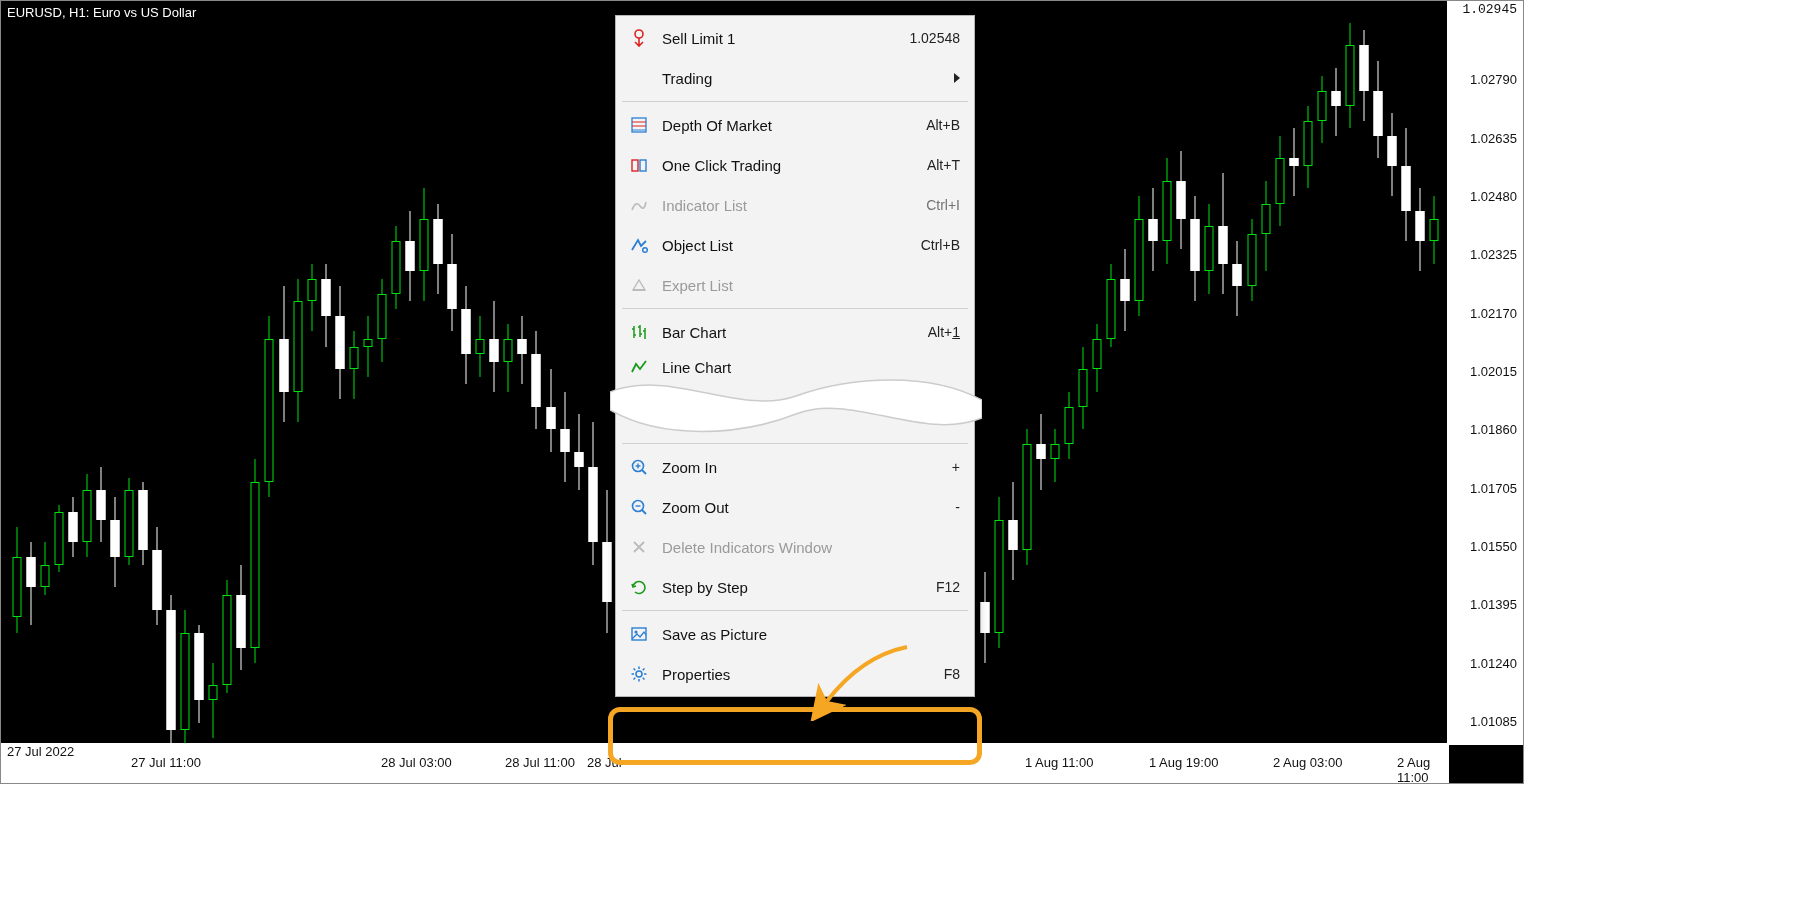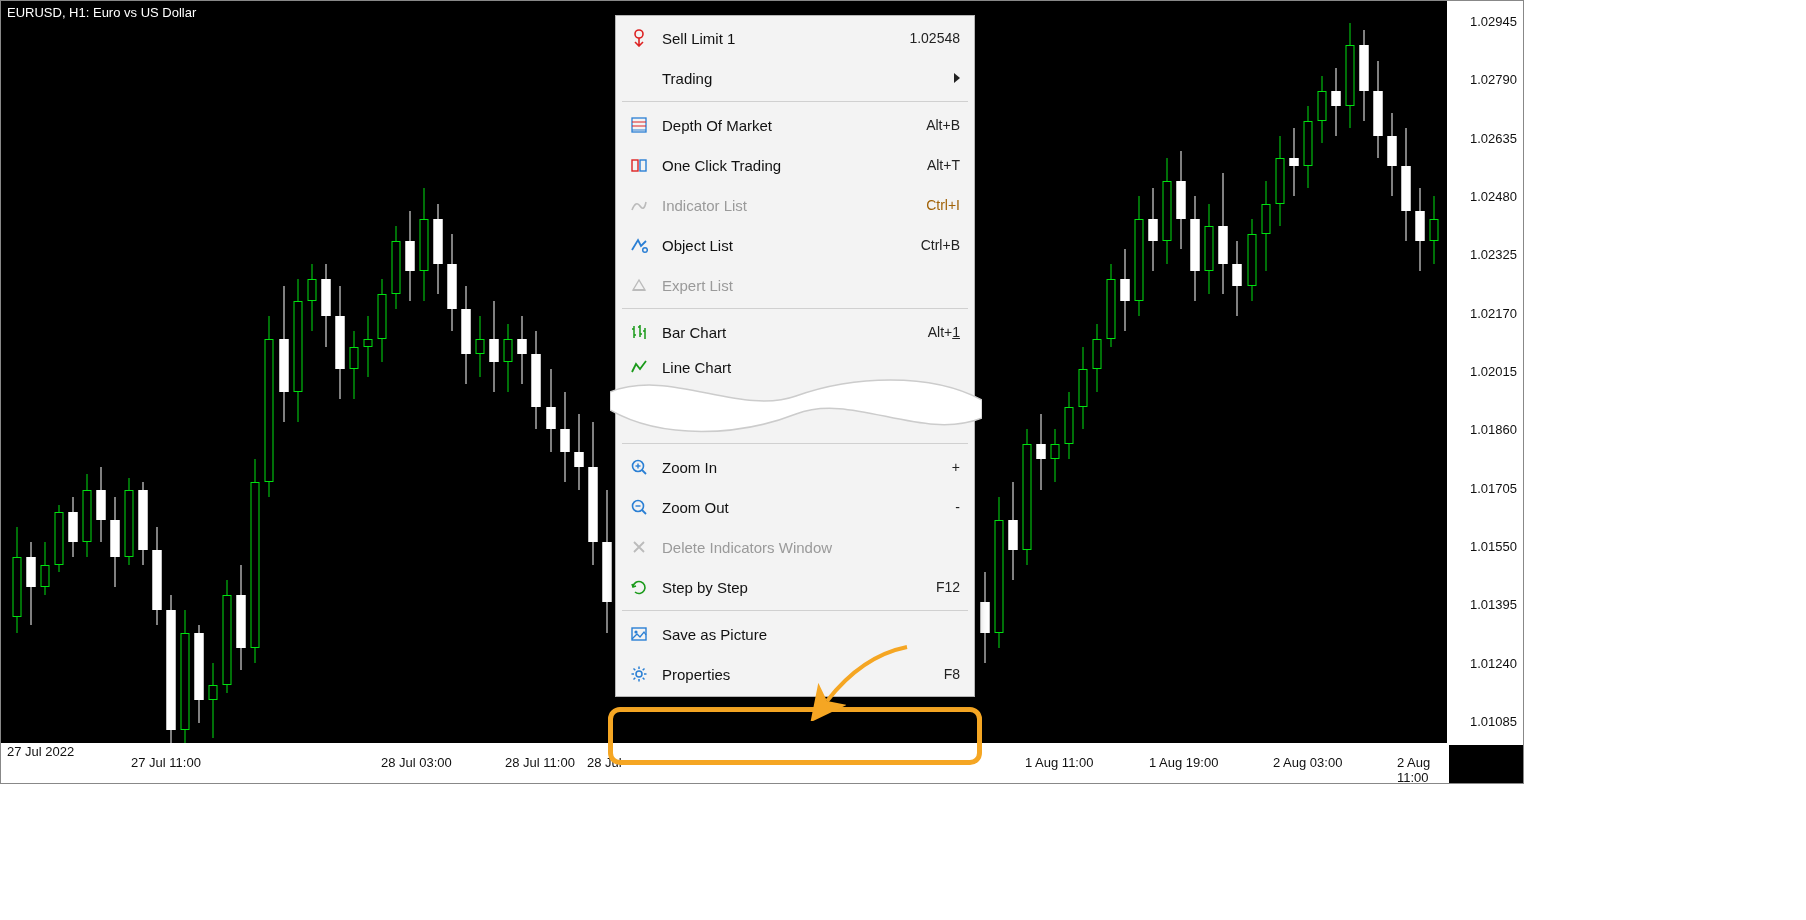--- a/index.html
+++ b/index.html
@@ -91,21 +91,21 @@
   position: relative;
   justify-content: flex-end;
 }
 .menu-item.disabled { color: #9a9a9a; }
 .menu-item .icon-slot {
   width: 26px; height: 26px; margin-right: 10px;
   display: flex; align-items: center; justify-content: center;
 }
 .menu-item .label { flex: 1; }
 .menu-item .shortcut { color: #222; font-size: 14px; }
-.menu-item.disabled .shortcut { color: #a16207; }
+.menu-item.disabled .shortcut { color: #737373; }
 .menu-sep { height: 1px; background: #d0d0d0; margin: 3px 6px; }
 .menu-item.selected { background: #e7eef9; border: 1px solid #b7c6e0; border-radius: 2px; margin: 0 2px; padding-left: 8px; }
 .menu-item .submenu-arrow {
   width: 0; height: 0;
   border-top: 5px solid transparent;
   border-bottom: 5px solid transparent;
   border-left: 6px solid #222;
   margin-left: 8px;
 }
 
@@ -456,21 +456,21 @@
       <div class="x-tick" style="left: 255px; top: 12px; margin-top: 44px;">27 Jul 19:00</div>
       <div class="x-tick" style="left: 380px; top: 12px;">28 Jul 03:00</div>
       <div class="x-tick" style="left: 504px; top: 12px;">28 Jul 11:00</div>
       <div class="x-tick" style="left: 586px; top: 12px;">28 Jul</div>
       <div class="x-tick" style="left: 1024px; top: 12px;">1 Aug 11:00</div>
       <div class="x-tick" style="left: 1148px; top: 12px;">1 Aug 19:00</div>
       <div class="x-tick" style="left: 1272px; top: 12px;">2 Aug 03:00</div>
       <div class="x-tick" style="left: 1396px; top: 12px;">2 Aug 11:00</div>
     </div>
   <div class="y-axis" id="y-axis">
-      <div class="y-tick" style="top: 20px;">1.02945</div>
+      <div class="y-tick" style="top: 8px; font-family: Liberation Mono, monospace;">1.02945</div>
       <div class="y-tick" style="top: 78.3333px;">1.02790</div>
       <div class="y-tick" style="top: 136.667px;">1.02635</div>
       <div class="y-tick" style="top: 195px;">1.02480</div>
       <div class="y-tick" style="top: 253.333px;">1.02325</div>
       <div class="y-tick" style="top: 311.667px;">1.02170</div>
       <div class="y-tick" style="top: 370px;">1.02015</div>
       <div class="y-tick" style="top: 428.333px;">1.01860</div>
       <div class="y-tick" style="top: 486.667px;">1.01705</div>
       <div class="y-tick" style="top: 545px;">1.01550</div>
       <div class="y-tick" style="top: 603.333px;">1.01395</div>

